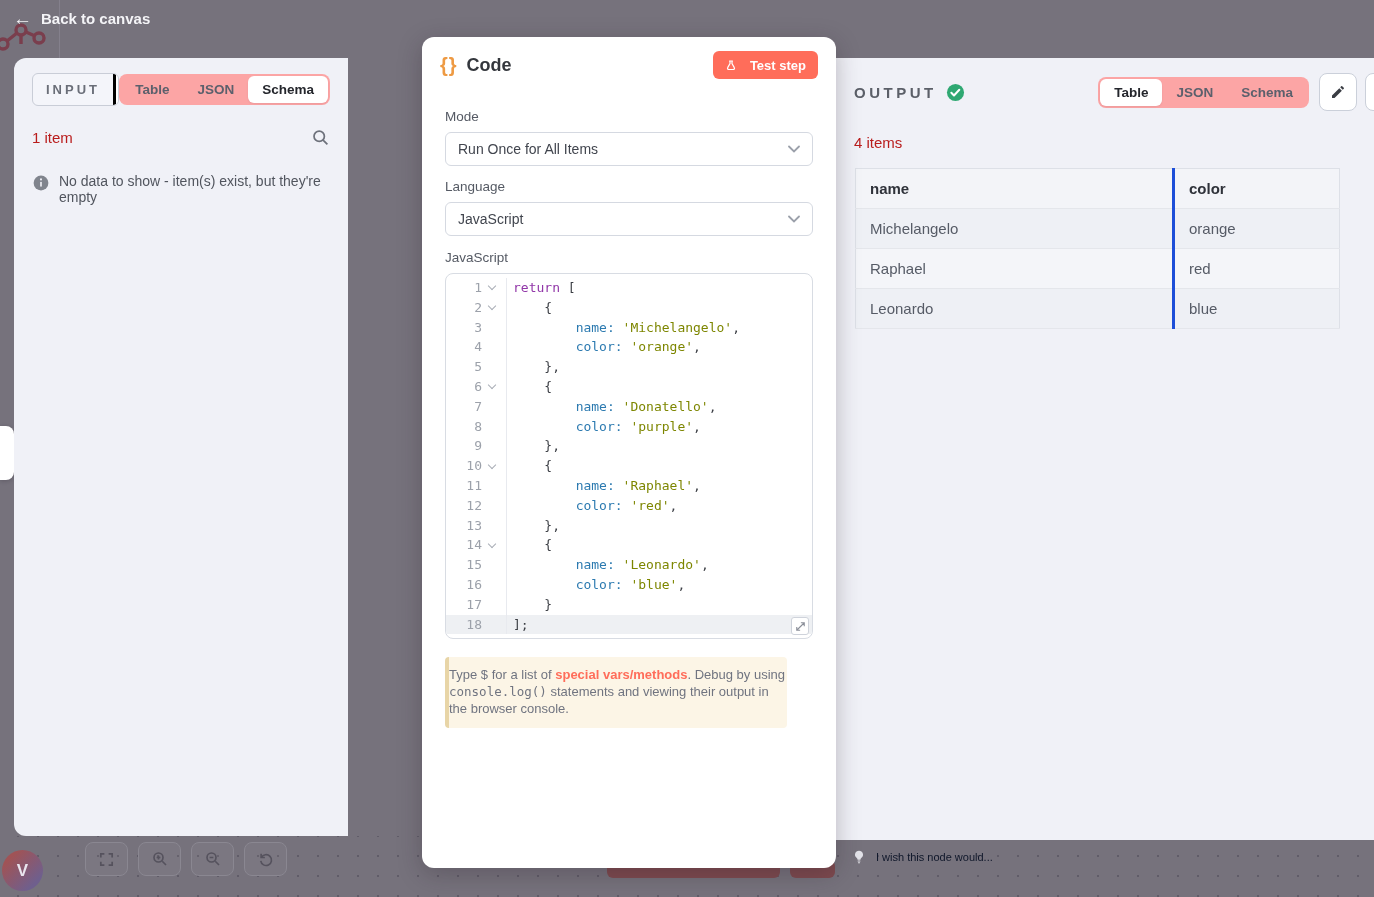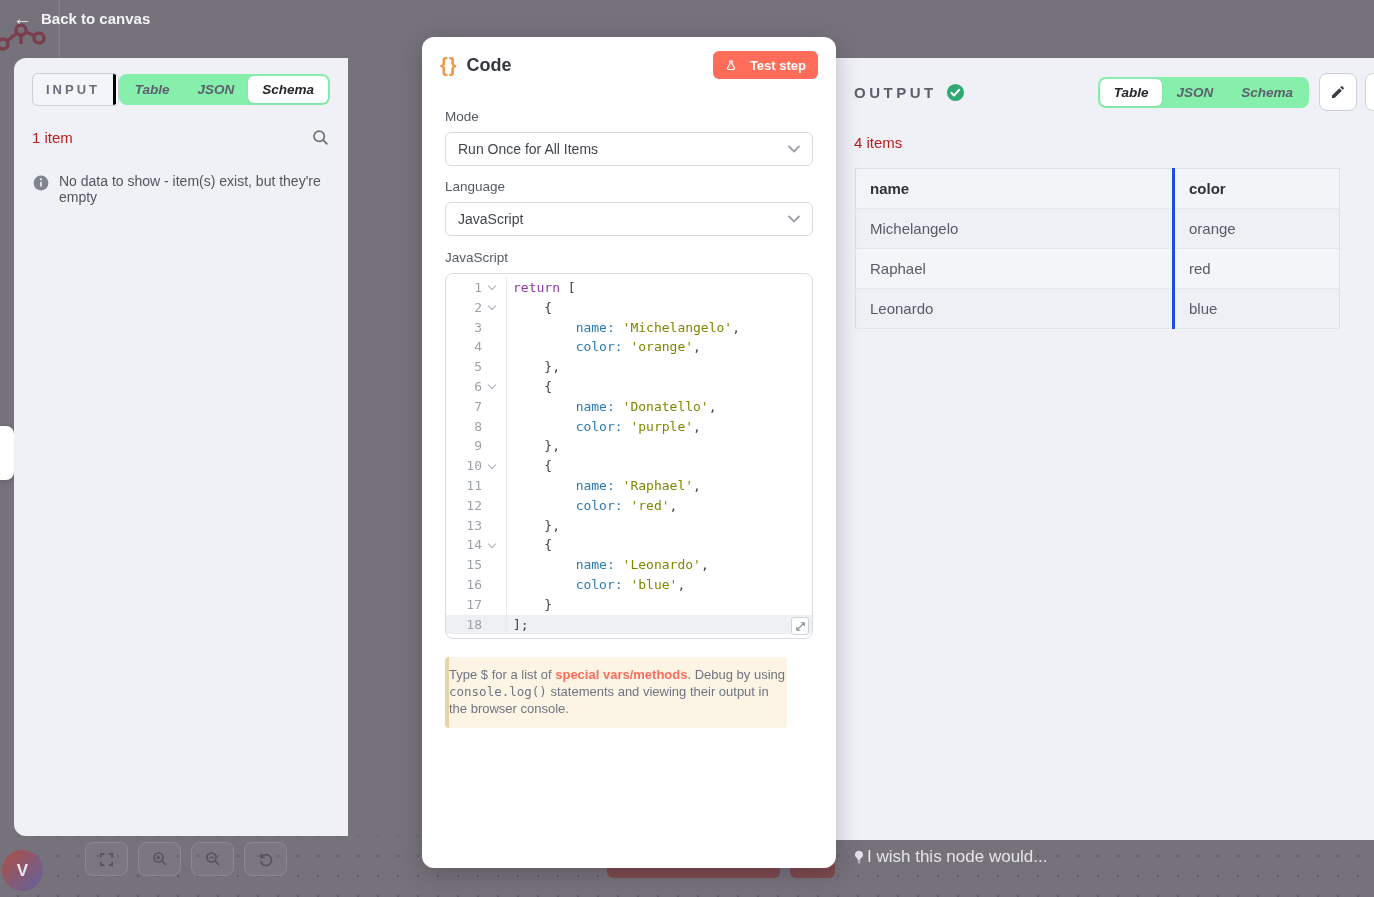--- a/index.html
+++ b/index.html
@@ -17,43 +17,43 @@
   .back-arrow{font-size:19px;line-height:1;}
   .sidebar-edge{position:absolute;left:59px;top:0;width:1px;height:58px;background:#84808c;}
   .bglogo{position:absolute;left:-4px;top:8px;opacity:.85;}
   .canvas-btn{position:absolute;top:842px;width:41px;height:32px;border:1px solid #8a8791;
     border-radius:8px;background:rgba(255,255,255,.04);display:flex;align-items:center;
     justify-content:center;color:#55525d;}
   .dim-red{position:absolute;background:#7e4a4f;border-radius:6px;z-index:1;}
   .avatar{position:absolute;left:2px;top:850px;width:41px;height:41px;border-radius:50%;
     background:linear-gradient(135deg,#a05356 20%,#6f5f8d 80%);display:flex;align-items:center;
     justify-content:center;color:#e9e5ee;font-size:17px;font-weight:600;}
-  .wish{position:absolute;left:851px;top:847px;display:flex;align-items:center;
-    color:#e5e5e5;font-size:17px;cursor:pointer;}
+  .wish{position:absolute;left:851px;top:847px;display:flex;align-items:center;gap:9px;
+    color:#0f172a;font-size:11px;cursor:pointer;}
   
   .peek{position:absolute;right:0;top:699px;width:22px;height:118px;background:#eef0f5;
     border-radius:8px 0 0 8px;overflow:hidden;box-shadow:0 2px 8px rgba(30,28,40,.25);}
   .peek-circle{position:absolute;left:9px;top:15px;width:28px;height:28px;border-radius:50%;background:#4c58c6;}
   .peek-t1{position:absolute;left:4px;top:55px;font-size:12px;font-weight:700;color:#3c3f46;white-space:nowrap;}
   .peek-t2{position:absolute;left:4px;top:73px;font-size:9.5px;color:#979da8;white-space:nowrap;}
   .peek-div{position:absolute;left:0;top:96px;width:100%;height:1px;background:#dfe2e8;}
   .left-handle{position:absolute;left:0;top:426px;width:14px;height:54px;background:#fff;
     border-radius:0 8px 8px 0;box-shadow:0 1px 4px rgba(30,28,40,.25);}
   
   .panel{position:absolute;top:58px;background:#f0f1f7;z-index:2;}
   .panel.input{left:14px;width:334px;height:778px;border-radius:12px 0 0 12px;}
   .panel.output{left:836px;width:585px;height:782px;border-radius:0 12px 12px 0;}
   .panel-head{display:flex;align-items:center;padding:15px 18px 0 18px;}
   .panel-title{font-size:15px;font-weight:700;letter-spacing:3.5px;color:#5b5f68;}
   .seg{display:flex;height:31px;border:1px solid #c9cdd7;border-radius:6px;overflow:hidden;background:#f4f5fa;}
   .seg-label{display:flex;align-items:center;padding:0 13px;font-size:13px;font-weight:600;
     letter-spacing:3px;color:#6a6e78;}
   .seg-btn{display:flex;align-items:center;background:#fff;border-left:3px solid #000000;
     width:72px;padding:0 3px;font-size:12.5px;color:#42464e;white-space:nowrap;overflow:hidden;cursor:pointer;}
-  .tabs{display:flex;align-items:center;background:#86efac;border-radius:8px;padding:2px;height:27px;font-style:italic;}
+  .tabs{display:flex;align-items:center;background:#fca5a5;border-radius:8px;padding:2px;height:27px;}
   .tab{padding:0 14px;font-size:13.5px;font-weight:600;color:#5c606c;line-height:27px;
     border-radius:6px;cursor:pointer;white-space:nowrap;}
   .tab.active{background:#fff;color:#24262c;font-weight:700;box-shadow:0 1px 2px rgba(40,40,60,.08);}
   .icon-btn{width:36px;height:36px;background:#fff;border:1px solid #cbd0da;border-radius:8px;
     display:flex;align-items:center;justify-content:center;cursor:pointer;}
   .count-row{display:flex;align-items:center;justify-content:space-between;padding:0 18px;margin-top:22px;}
   .count{font-size:15px;color:#b91c1c;}
   .notice-row{display:flex;align-items:flex-start;gap:9px;padding:0 18px;margin-top:26px;
     font-size:14px;color:#51555e;}
   .check-badge{margin-left:9px;display:flex;}

